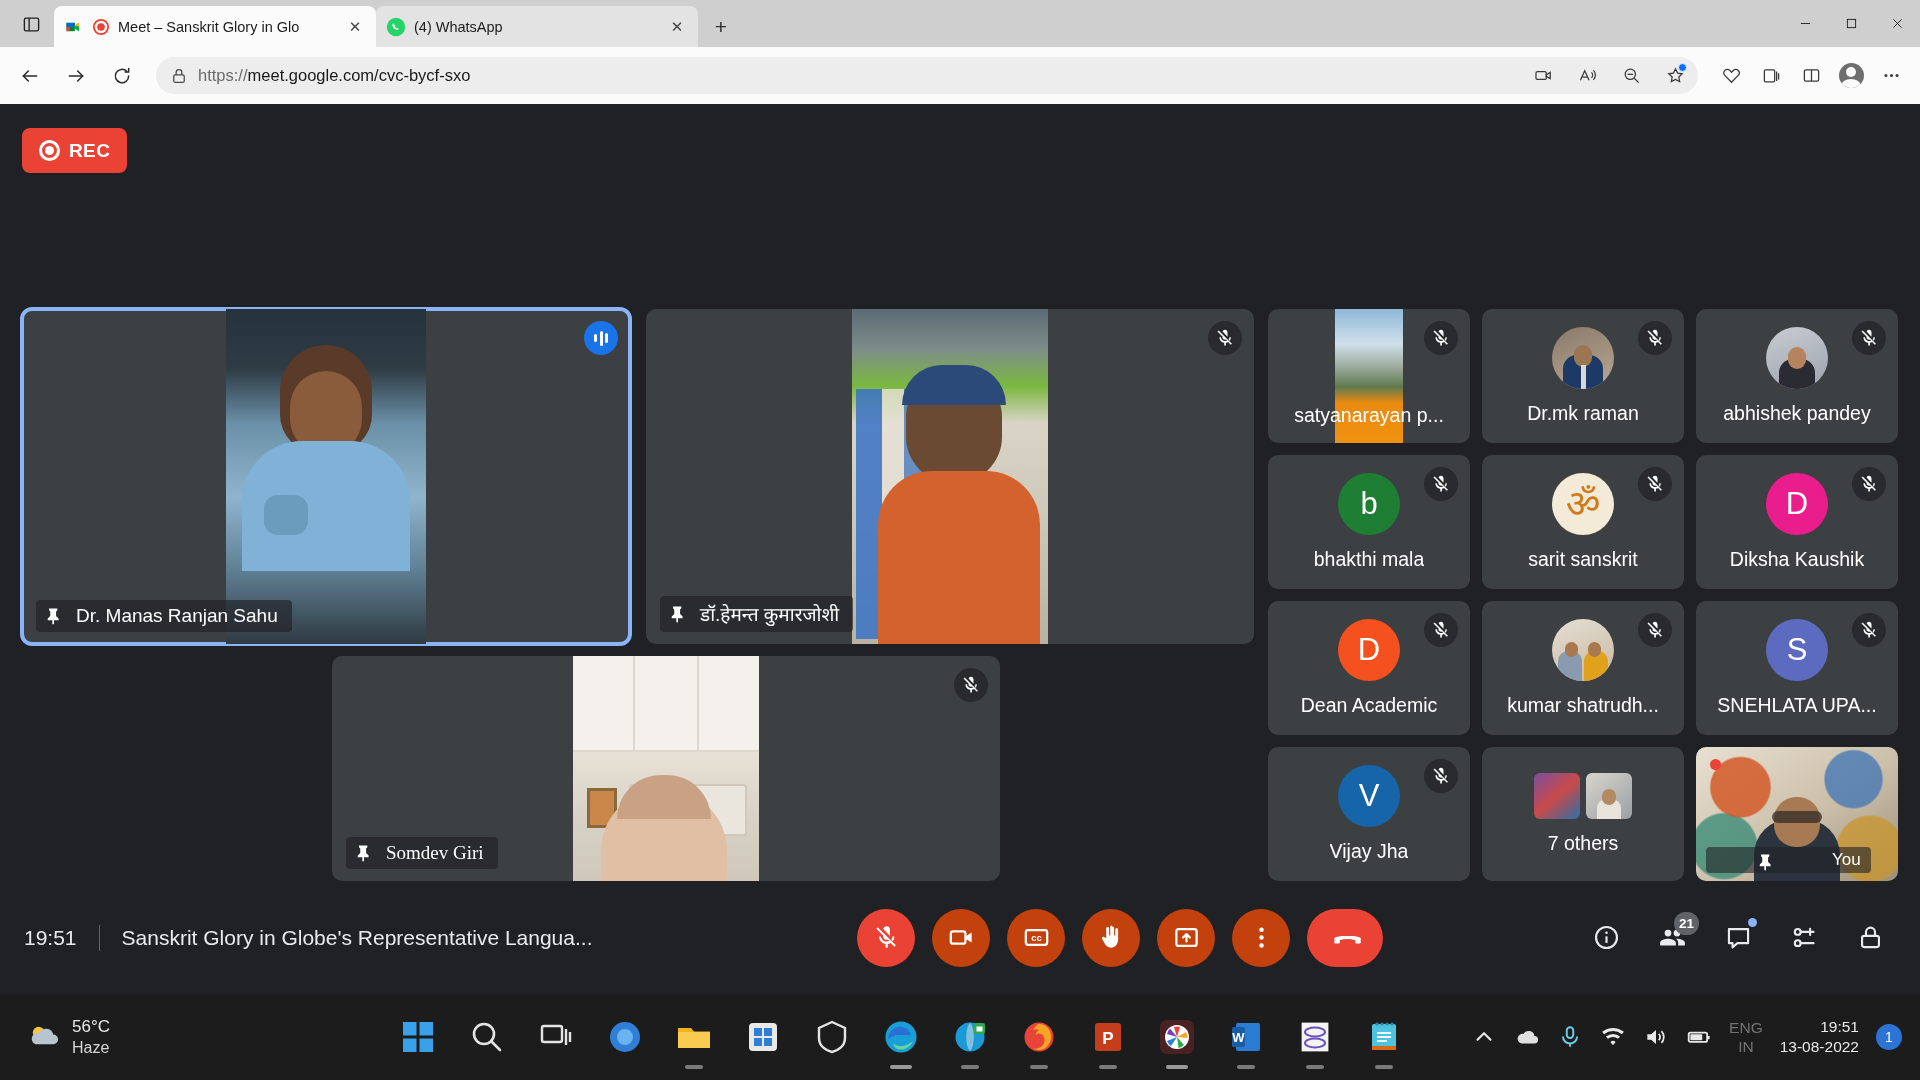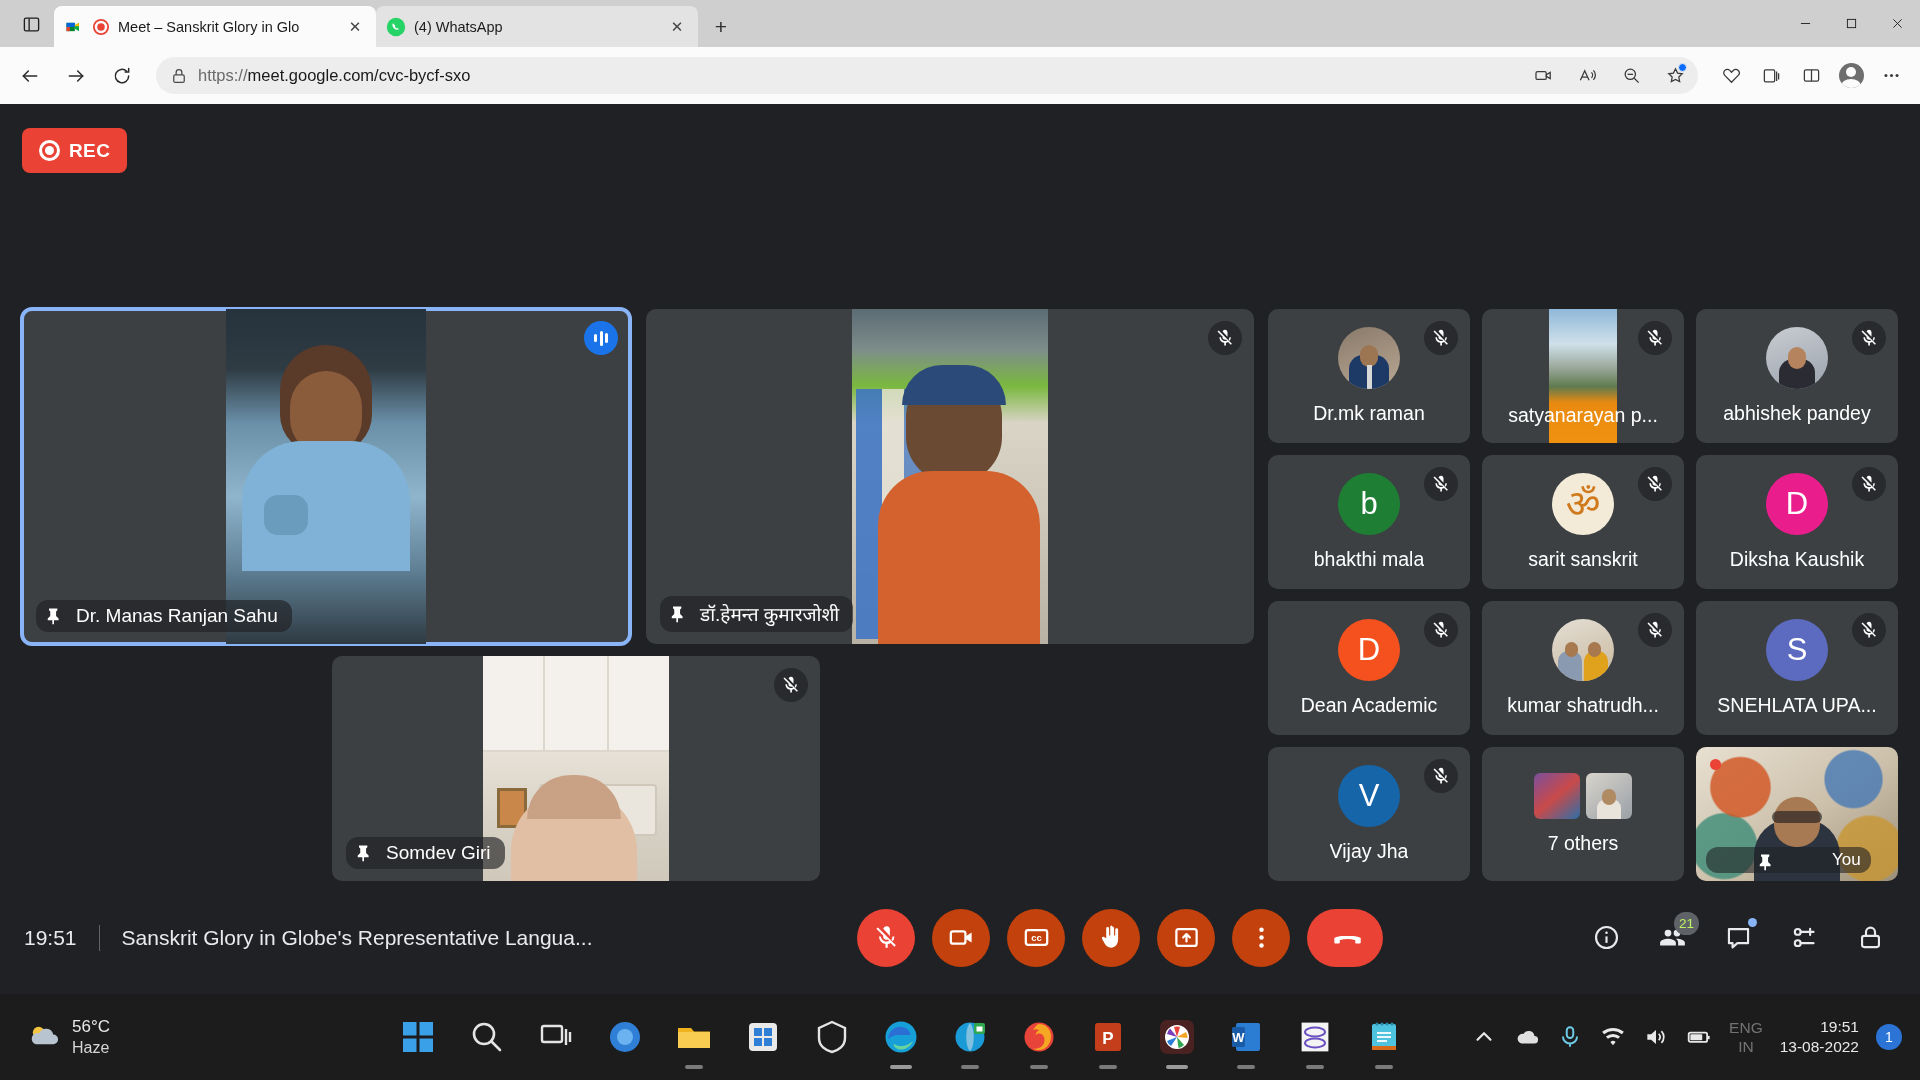--- a/index.html
+++ b/index.html
@@ -55,33 +55,33 @@
   .recdot i { width:9px; height:9px; border-radius:50%; background:#fff; display:block; }
 
   .stage { position:absolute; left:22px; top:205px; right:22px; bottom:113px; display:flex; gap:14px; }
   .leftpane { width:1232px; display:flex; flex-direction:column; gap:12px; }
   .toprow { display:flex; gap:16px; height:335px; }
 
   .tile { background:#3c4043; border-radius:10px; position:relative; overflow:hidden; }
   .tile.speaking { outline:4px solid #8ab4f8; outline-offset:-2px; }
   .tile .vid { position:absolute; top:0; bottom:0; left:50%; transform:translateX(-50%); }
   .namechip { position:absolute; left:14px; bottom:12px; display:flex; align-items:center; gap:12px;
-              background:rgba(32,33,36,.65); border-radius:12px; padding:5px 14px 5px 8px; z-index:5;text-align:center; }
+              background:rgba(32,33,36,.65); border-radius:4px; padding:5px 14px 5px 8px; z-index:5;text-align:center; }
   .namechip .pin { width:20px; height:20px; color:#fff; flex:0 0 20px; }
   .namechip span { color:#fff; font-size:19px; white-space:nowrap; }
   .mutechip { position:absolute; right:12px; top:12px; width:34px; height:34px; border-radius:50%;
               background:rgba(32,33,36,.7); display:flex; align-items:center; justify-content:center; z-index:5; }
   .mutechip svg { width:20px; height:20px; color:#fff; }
   .speakchip { position:absolute; right:12px; top:12px; width:34px; height:34px; border-radius:50%;
                background:#1a73e8; display:flex; align-items:center; justify-content:center; gap:2.5px; z-index:5; }
   .speakchip i { display:block; width:3px; background:#fff; border-radius:2px; }
   .speakchip i:nth-child(1){height:8px;} .speakchip i:nth-child(2){height:15px;} .speakchip i:nth-child(3){height:10px;}
 
   .bottomrow { flex:1; display:flex; }
-  .tile-somdev { width:488px; margin-left:310px; }
+  .tile-somdev { width:668px; margin-left:310px;font-family:Liberation Serif, serif; }
 
   
   .gridpane { flex:1; display:grid; grid-template-columns:repeat(3,1fr); grid-template-rows:repeat(4,1fr); gap:12px; }
   .ptile { background:#3c4043; border-radius:10px; position:relative; overflow:hidden;
            display:flex; flex-direction:column; align-items:center; justify-content:center; gap:13px; }
   .ptile .pname { color:#fff; font-size:19.5px; max-width:92%; white-space:nowrap; overflow:hidden; text-overflow:ellipsis; text-align:center; }
   .ini { width:62px; height:62px; border-radius:50%; display:flex; align-items:center; justify-content:center;
          color:#fff; font-size:31px; }
   .photo { width:62px; height:62px; border-radius:50%; overflow:hidden; position:relative; }
   .ptile .bgphoto { position:absolute; inset:0; }
@@ -100,21 +100,21 @@
   .mb-title { color:#e8eaed; font-size:21px; white-space:nowrap; overflow:hidden; max-width:520px; text-overflow:ellipsis; }
   .mb-center { flex:1; display:flex; align-items:center; justify-content:center; gap:17px; }
   .cbtn { width:58px; height:58px; border-radius:50%; background:#c2410c; display:flex; align-items:center; justify-content:center; }
   .cbtn svg { width:27px; height:27px; color:#fff; }
   .cbtn.red { background:#ea4335; }
   .cbtn.hangup { width:76px; height:58px; border-radius:29px; background:#ea4335; }
   .mb-right { display:flex; align-items:center; gap:14px; min-width:320px; justify-content:flex-end; }
   .rbtn { width:52px; height:52px; border-radius:50%; display:flex; align-items:center; justify-content:center; position:relative; }
   .rbtn svg { width:27px; height:27px; color:#e8eaed; }
   .cnt-badge { position:absolute; top:0px; right:-1px; min-width:23px; height:23px; border-radius:12px; background:#5f6368;
-               color:#bef264; font-size:13.5px; display:flex; align-items:center; justify-content:center; padding:0 5px; }
+               color:#ffffff; font-size:13.5px; display:flex; align-items:center; justify-content:center; padding:0 5px;font-weight:bold; }
   .blue-dot { position:absolute; top:6px; right:7px; width:9px; height:9px; border-radius:50%; background:#8ab4f8; }
 
   
   .taskbar { height:86px; background:#1c1c1c; display:flex; align-items:center; position:relative; }
   .tb-weather { display:flex; align-items:center; gap:11px; padding-left:26px; width:330px; }
   .tb-weather .wicon { width:35px; height:35px; }
   .tb-weather .wtxt { color:#e8e8e8; font-size:17px; line-height:1.3; }
   .tb-weather .wtxt .t2 { font-size:16px; color:#d6d6d6; }
   .tb-icons { flex:1; display:flex; align-items:center; justify-content:center; gap:21px; }
   .tbi { width:48px; height:48px; position:relative; display:flex; align-items:center; justify-content:center; border-radius:6px; }
@@ -366,41 +366,41 @@
               </span>
               <span>Somdev Giri</span>
             </div>
           </div>
         </div>
       </div>
 
       <div class="gridpane">
 
         <div class="ptile">
+          <div class="bgphoto" style="background:linear-gradient(180deg,#8fb8d8 0%,#cfe0ea 26%,#9aa89a 44%,#5f7a4e 58%,#e98a10 70%,#f0920f 100%);left:33%;right:33%;"></div>
+          <div class="mutechip">
+              <svg viewBox="0 0 24 24" fill="currentColor">
+                <path d="M15 10.6V5a3 3 0 0 0-5.9-.7zM19 11h-1.7a5.3 5.3 0 0 1-.9 3l1.25 1.25A7 7 0 0 0 19 11zM4.3 3L3 4.3l6 6V11a3 3 0 0 0 4.3 2.7l1.2 1.2A5 5 0 0 1 7 11H5.3a7 7 0 0 0 5.8 6.8V21h2v-3.2a6.9 6.9 0 0 0 2.6-.9l3.3 3.3 1.3-1.3z"></path>
+              </svg>
+            </div>
+          <div class="pname" style="position:absolute;bottom:16px;z-index:4;">satyanarayan p...</div>
+        </div>
+
+        <div class="ptile">
           <div class="mutechip">
               <svg viewBox="0 0 24 24" fill="currentColor">
                 <path d="M15 10.6V5a3 3 0 0 0-5.9-.7zM19 11h-1.7a5.3 5.3 0 0 1-.9 3l1.25 1.25A7 7 0 0 0 19 11zM4.3 3L3 4.3l6 6V11a3 3 0 0 0 4.3 2.7l1.2 1.2A5 5 0 0 1 7 11H5.3a7 7 0 0 0 5.8 6.8V21h2v-3.2a6.9 6.9 0 0 0 2.6-.9l3.3 3.3 1.3-1.3z"></path>
               </svg>
             </div>
           <div class="photo" style="background:linear-gradient(160deg,#8a7a6a,#b9a894);">
             <div style="position:absolute;bottom:0;left:11px;width:40px;height:34px;background:#1d3a66;border-radius:14px 14px 0 0;"></div>
             <div style="position:absolute;bottom:22px;left:22px;width:18px;height:22px;border-radius:9px;background:#9c7553;"></div>
             <div style="position:absolute;bottom:0;left:29px;width:5px;height:24px;background:#d8d8d8;"></div>
           </div>
           <div class="pname">Dr.mk raman</div>
-        </div>
-
-        <div class="ptile">
-          <div class="bgphoto" style="background:linear-gradient(180deg,#8fb8d8 0%,#cfe0ea 26%,#9aa89a 44%,#5f7a4e 58%,#e98a10 70%,#f0920f 100%);left:33%;right:33%;"></div>
-          <div class="mutechip">
-              <svg viewBox="0 0 24 24" fill="currentColor">
-                <path d="M15 10.6V5a3 3 0 0 0-5.9-.7zM19 11h-1.7a5.3 5.3 0 0 1-.9 3l1.25 1.25A7 7 0 0 0 19 11zM4.3 3L3 4.3l6 6V11a3 3 0 0 0 4.3 2.7l1.2 1.2A5 5 0 0 1 7 11H5.3a7 7 0 0 0 5.8 6.8V21h2v-3.2a6.9 6.9 0 0 0 2.6-.9l3.3 3.3 1.3-1.3z"></path>
-              </svg>
-            </div>
-          <div class="pname" style="position:absolute;bottom:16px;z-index:4;">satyanarayan p...</div>
         </div>
 
         <div class="ptile">
           <div class="mutechip">
               <svg viewBox="0 0 24 24" fill="currentColor">
                 <path d="M15 10.6V5a3 3 0 0 0-5.9-.7zM19 11h-1.7a5.3 5.3 0 0 1-.9 3l1.25 1.25A7 7 0 0 0 19 11zM4.3 3L3 4.3l6 6V11a3 3 0 0 0 4.3 2.7l1.2 1.2A5 5 0 0 1 7 11H5.3a7 7 0 0 0 5.8 6.8V21h2v-3.2a6.9 6.9 0 0 0 2.6-.9l3.3 3.3 1.3-1.3z"></path>
               </svg>
             </div>
           <div class="photo" style="background:linear-gradient(160deg,#c9ccd2,#9aa3ad);">
             <div style="position:absolute;bottom:0;left:13px;width:36px;height:30px;background:#2b2b33;border-radius:14px 14px 0 0;"></div>

